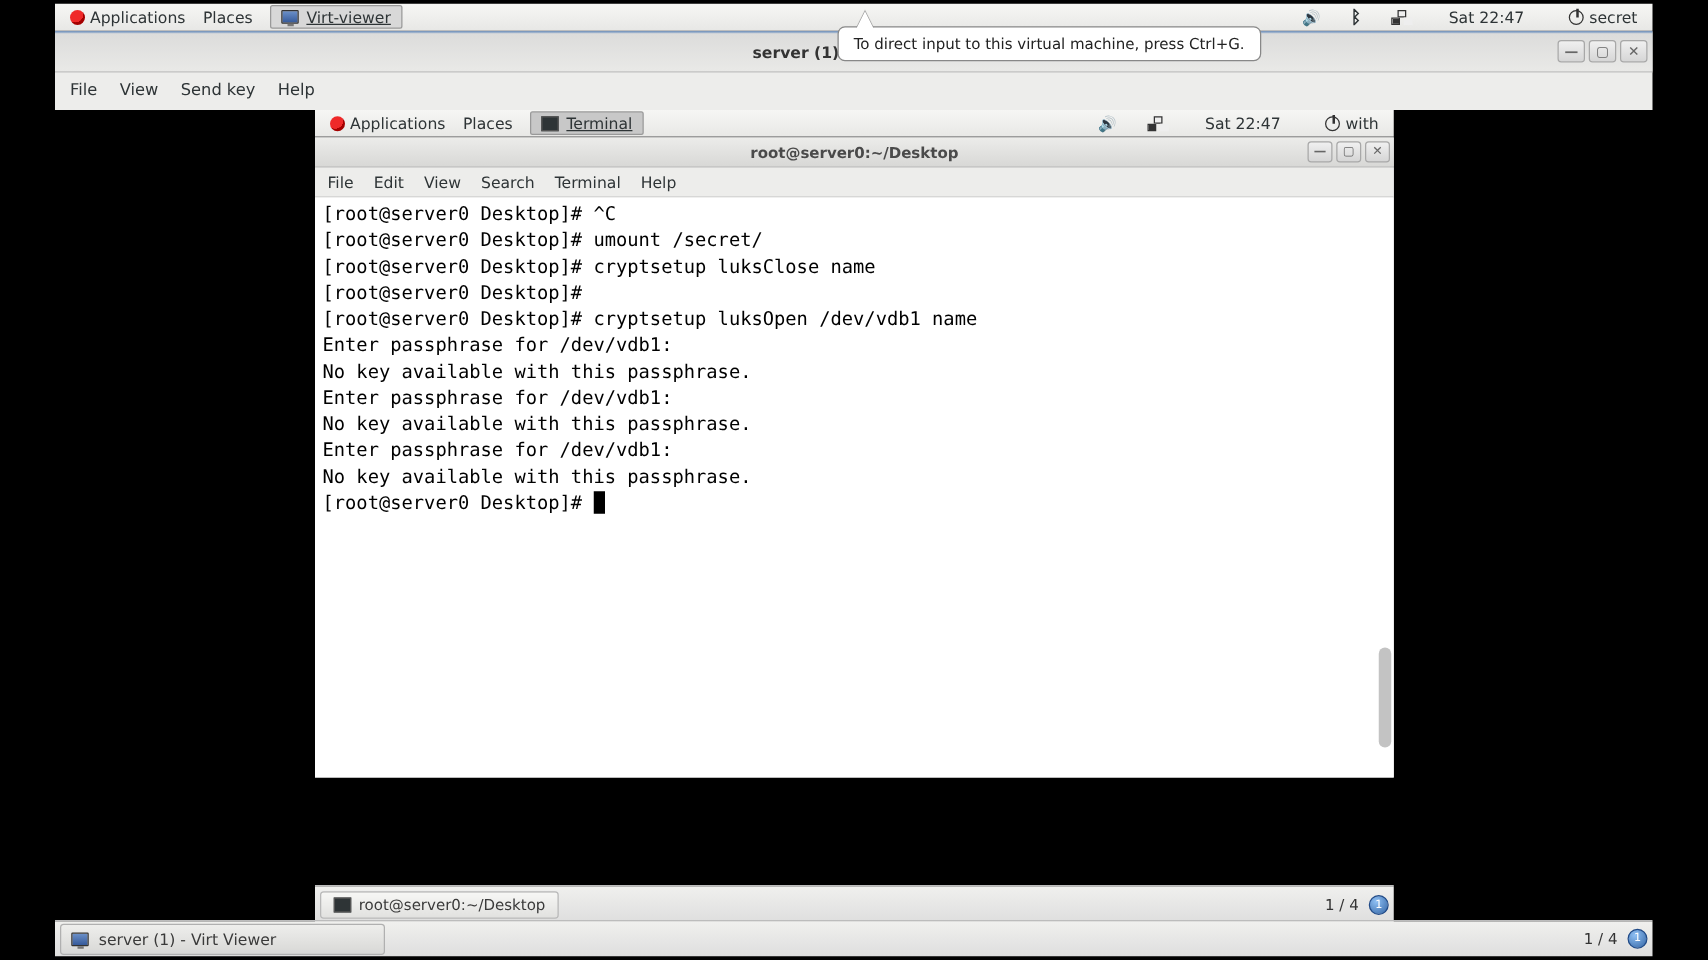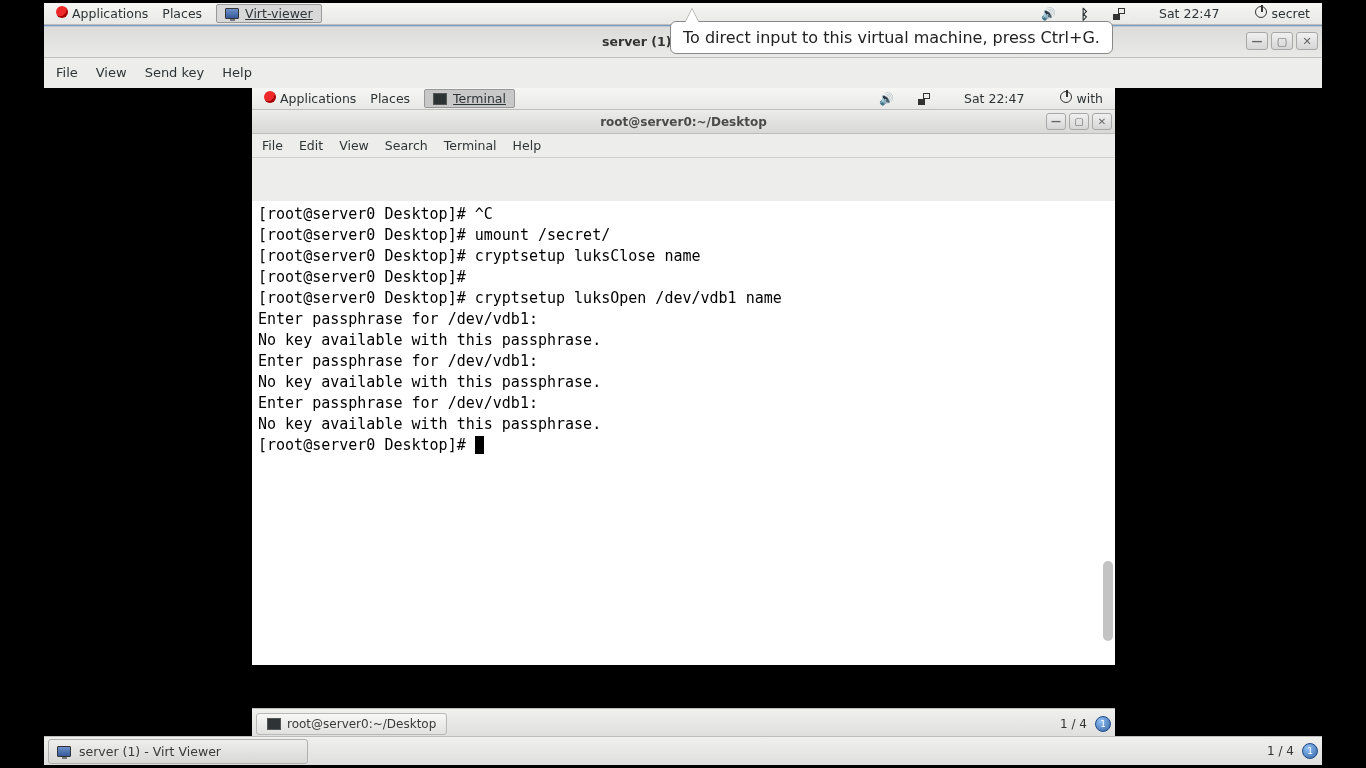--- a/index.html
+++ b/index.html
@@ -23,21 +23,21 @@
   height: 22px;
   background: linear-gradient(#f6f6f4, #e8e8e6);
   border-bottom: 1px solid #bdbdbd;
   display: flex;
   align-items: center;
   padding: 0 6px;
   font-size: 12.5px;
 }
 .panel-left { display: flex; align-items: center; gap: 2px; }
 .panel-right { margin-left: auto; display: flex; align-items: center; gap: 24px; }
-.panel-item { padding: 2px 6px; display: flex; align-items: flex-start; gap: 4px; cursor: default; }
+.panel-item { padding: 2px 6px; display: flex; align-items: center; gap: 4px; cursor: default; }
 .redhat-icon {
   width: 12px; height: 12px; border-radius: 50%;
   background: radial-gradient(circle at 35% 30%, #ef2929 55%, #a40000 56%);
   display: inline-block;
 }
 .task-virt {
   background: #d8d8d8;
   border: 1px solid #999;
   border-radius: 2px;
   padding: 1px 8px;
@@ -109,21 +109,21 @@
 }
 
 
 .tooltip {
   position: absolute;
   top: 21px; left: 670px;
   background: #fff;
   border: 1px solid #888;
   border-radius: 6px;
   padding: 6px 12px;
-  font-size: 16px;
+  font-size: 12px;
   color: #222;
   z-index: 50;
 }
 .tooltip::before {
   content: '';
   position: absolute;
   top: -20px; left: 14px;
   width: 0; height: 0;
   border: 7px solid transparent;
   border-bottom: 14px solid #fff;
@@ -181,21 +181,20 @@
   background: #fff;
   height: 464px;
   padding: 3px 6px;
   font-family: "DejaVu Sans Mono", "Liberation Mono", monospace;
   font-size: 15px;
   color: #000;
   line-height: 1.4;
   white-space: pre;
   position: relative;
   overflow: hidden;
-  margin-top: 43px;
 }
 .cursor-block {
   display: inline-block; width: 9px; height: 18px; background: #000; vertical-align: text-bottom;
 }
 .term-scroll {
   position: absolute; right: 2px; top: 360px; width: 10px; height: 80px;
   background: #c3c3c3; border-radius: 5px;
 }
 
 

